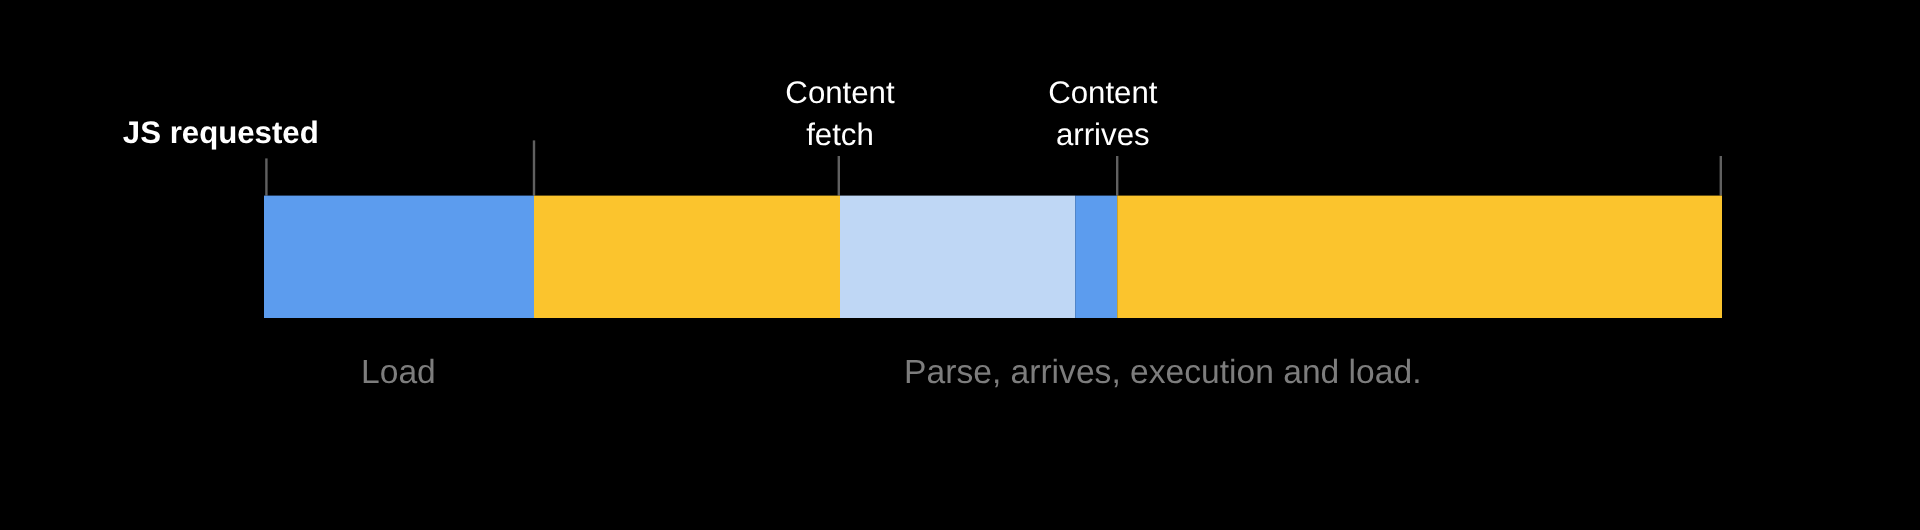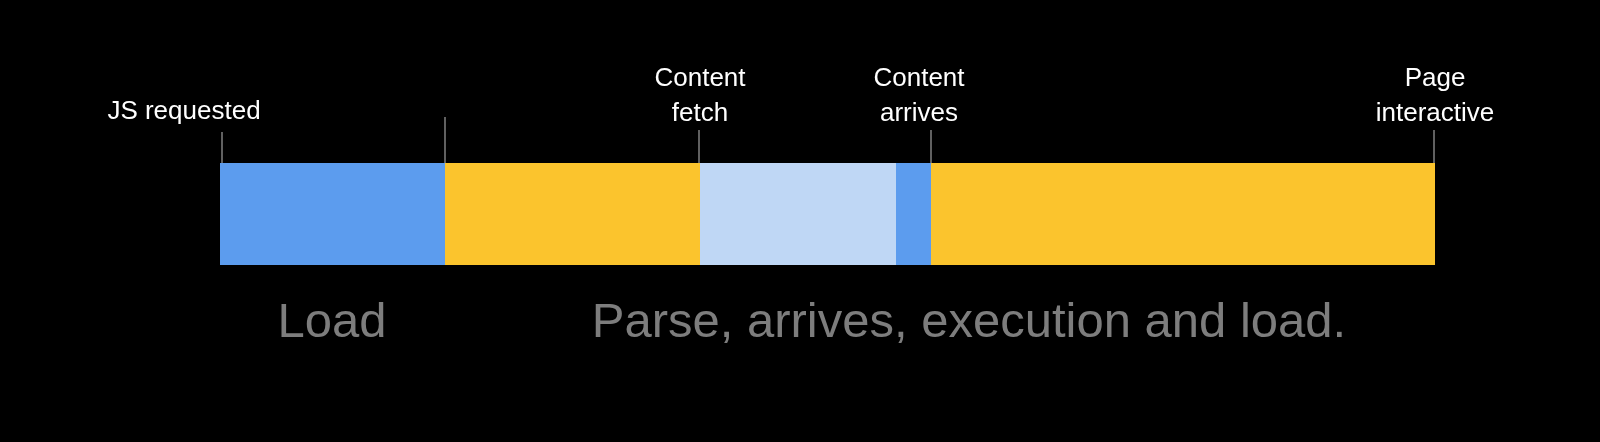--- a/index.html
+++ b/index.html
@@ -19,21 +19,21 @@
   .milestone-label {
     position: absolute;
     transform: translateX(-50%);
     color: #ffffff;
     font-size: 26px;
     text-align: center;
     white-space: pre-line;
   }
   .one-line { line-height: 30px; }
   .two-line { line-height: 35px; }
-  #label-js-requested   { left: 184px;  top: 95px; }
+  #label-js-requested   { left: 184px;  top: 95px; font-weight: bold; }
   #label-js-arrives     { left: 428px;  top: 85px; }
   #label-content-fetch  { left: 700px;  top: 60px; }
   #label-content-arrives{ left: 919px;  top: 60px; }
   #label-page-interactive{ left: 1435px; top: 60px; }
 
   
   .tick {
     position: absolute;
     width: 2px;
     background: #606060;
@@ -57,43 +57,41 @@
   .segment {
     height: 100%;
     flex: 0 0 auto;
   }
 
   
   .caption {
     position: absolute;
     transform: translateX(-50%);
     color: #7d7d7d;
-    font-size: 49px;
+    font-size: 28px;
     line-height: 1;
     white-space: nowrap;
   }
   #caption-load  { left: 332px; top: 296px; }
   #caption-parse { left: 969px; top: 296px; }
 </style>
 </head>
 <body>
 
 <div class="canvas">
 
   <div class="milestone-label one-line" id="label-js-requested">JS requested</div>
 
 
   <div class="milestone-label two-line" id="label-content-fetch">Content
 fetch</div>
 
   <div class="milestone-label two-line" id="label-content-arrives">Content
 arrives</div>
 
-  <div class="milestone-label two-line" id="label-page-interactive">Page
-interactive</div>
 
   <div class="tick" id="tick-js-requested"></div>
   <div class="tick" id="tick-js-arrives"></div>
   <div class="tick" id="tick-content-fetch"></div>
   <div class="tick" id="tick-content-arrives"></div>
   <div class="tick" id="tick-page-interactive"></div>
 
   <div class="timeline-bar">
       <div class="segment" style="width: 225px; background: rgb(92, 156, 238);"></div>
       <div class="segment" style="width: 255px; background: rgb(251, 196, 45);"></div>

